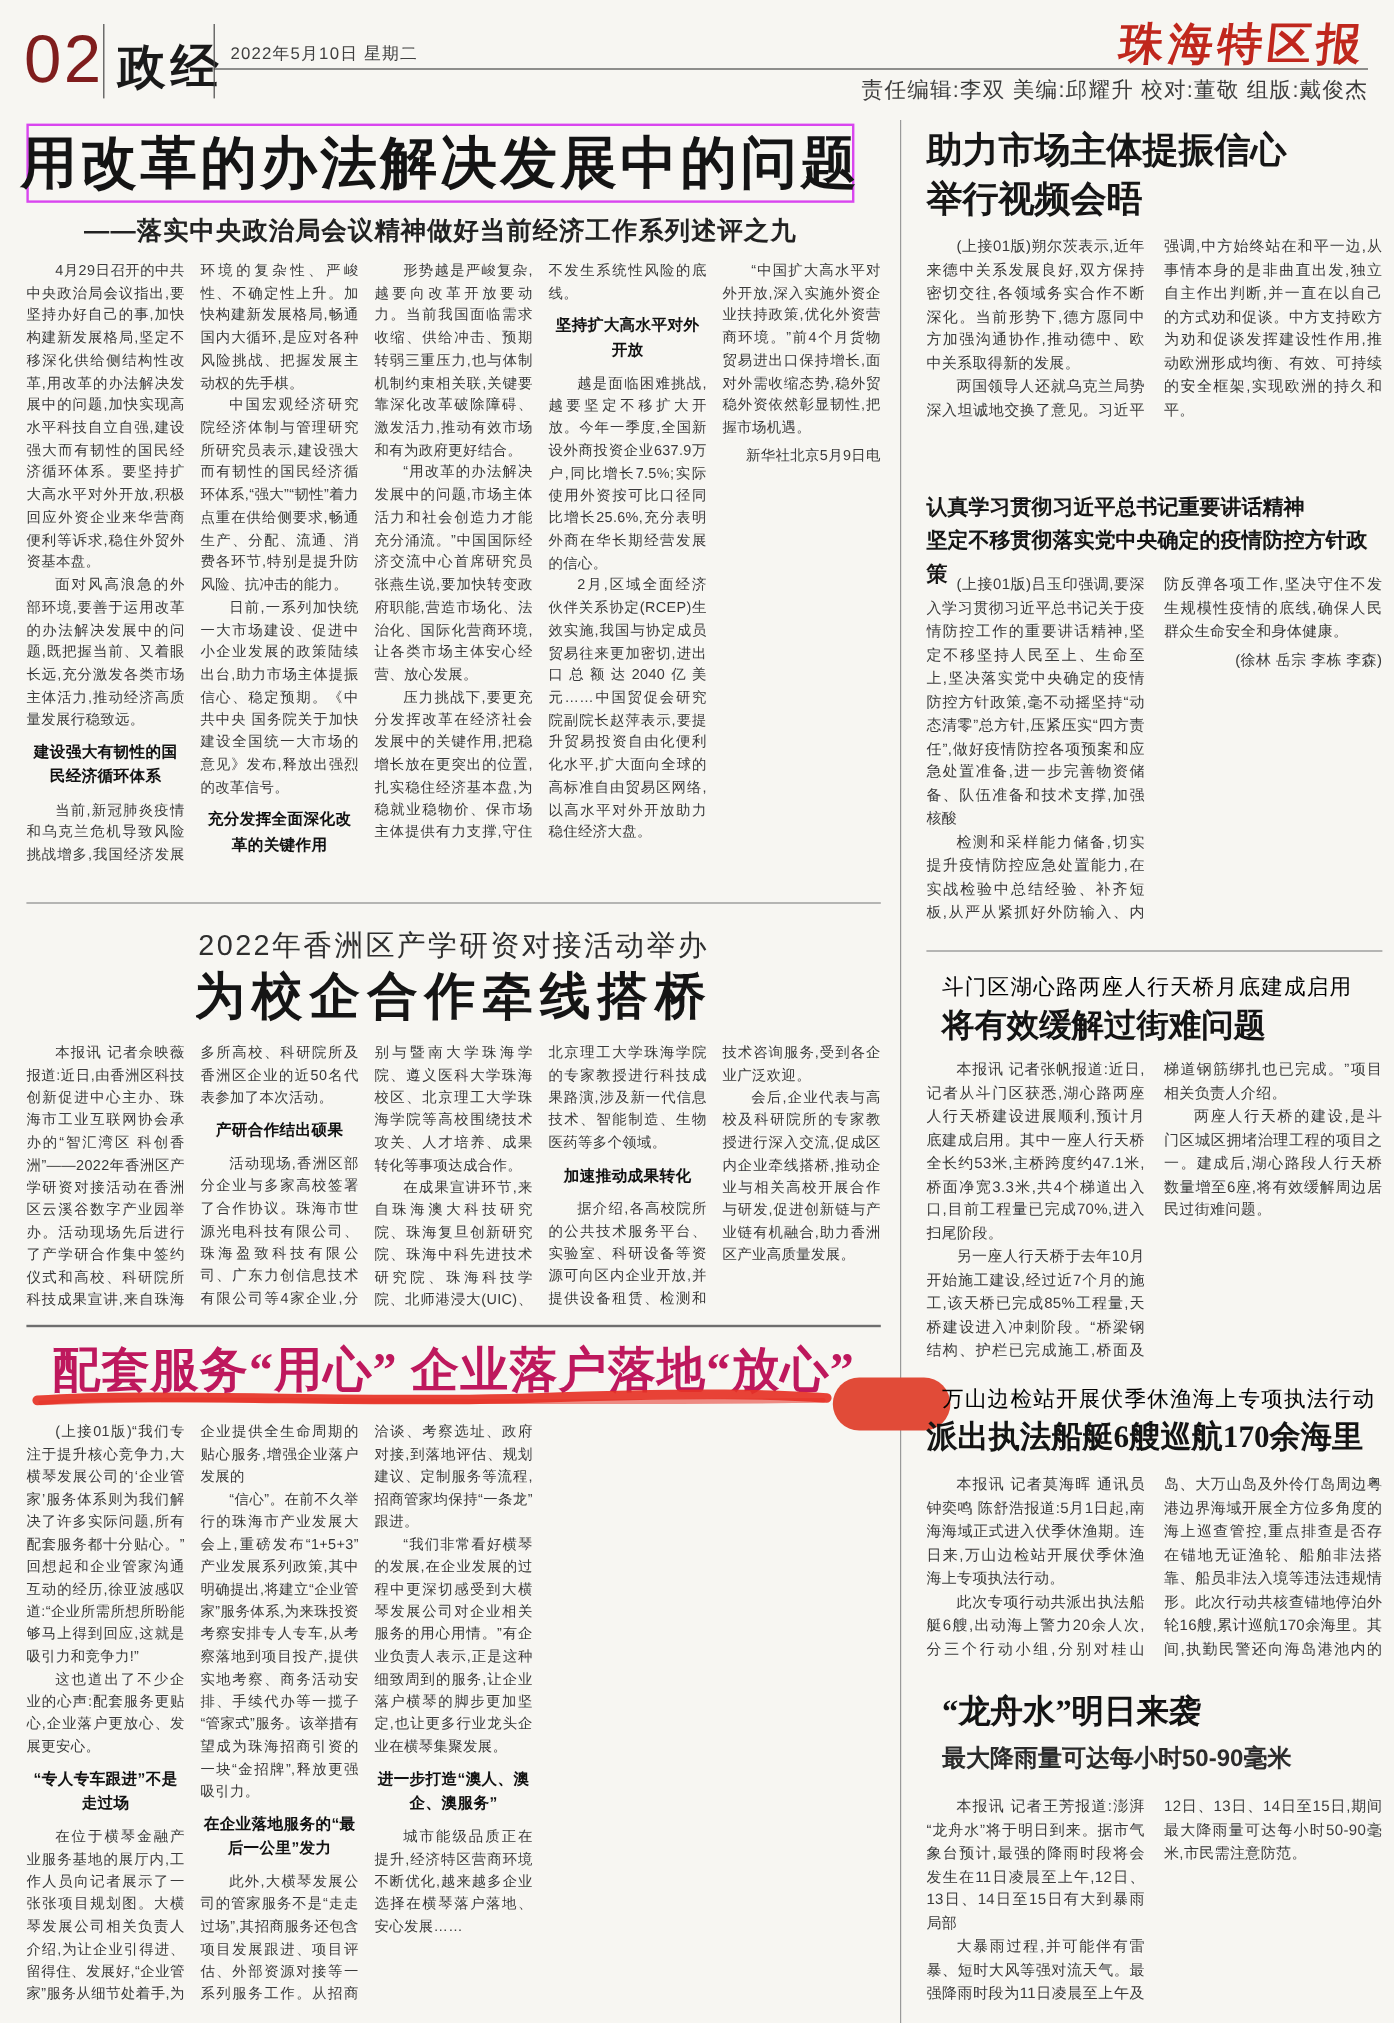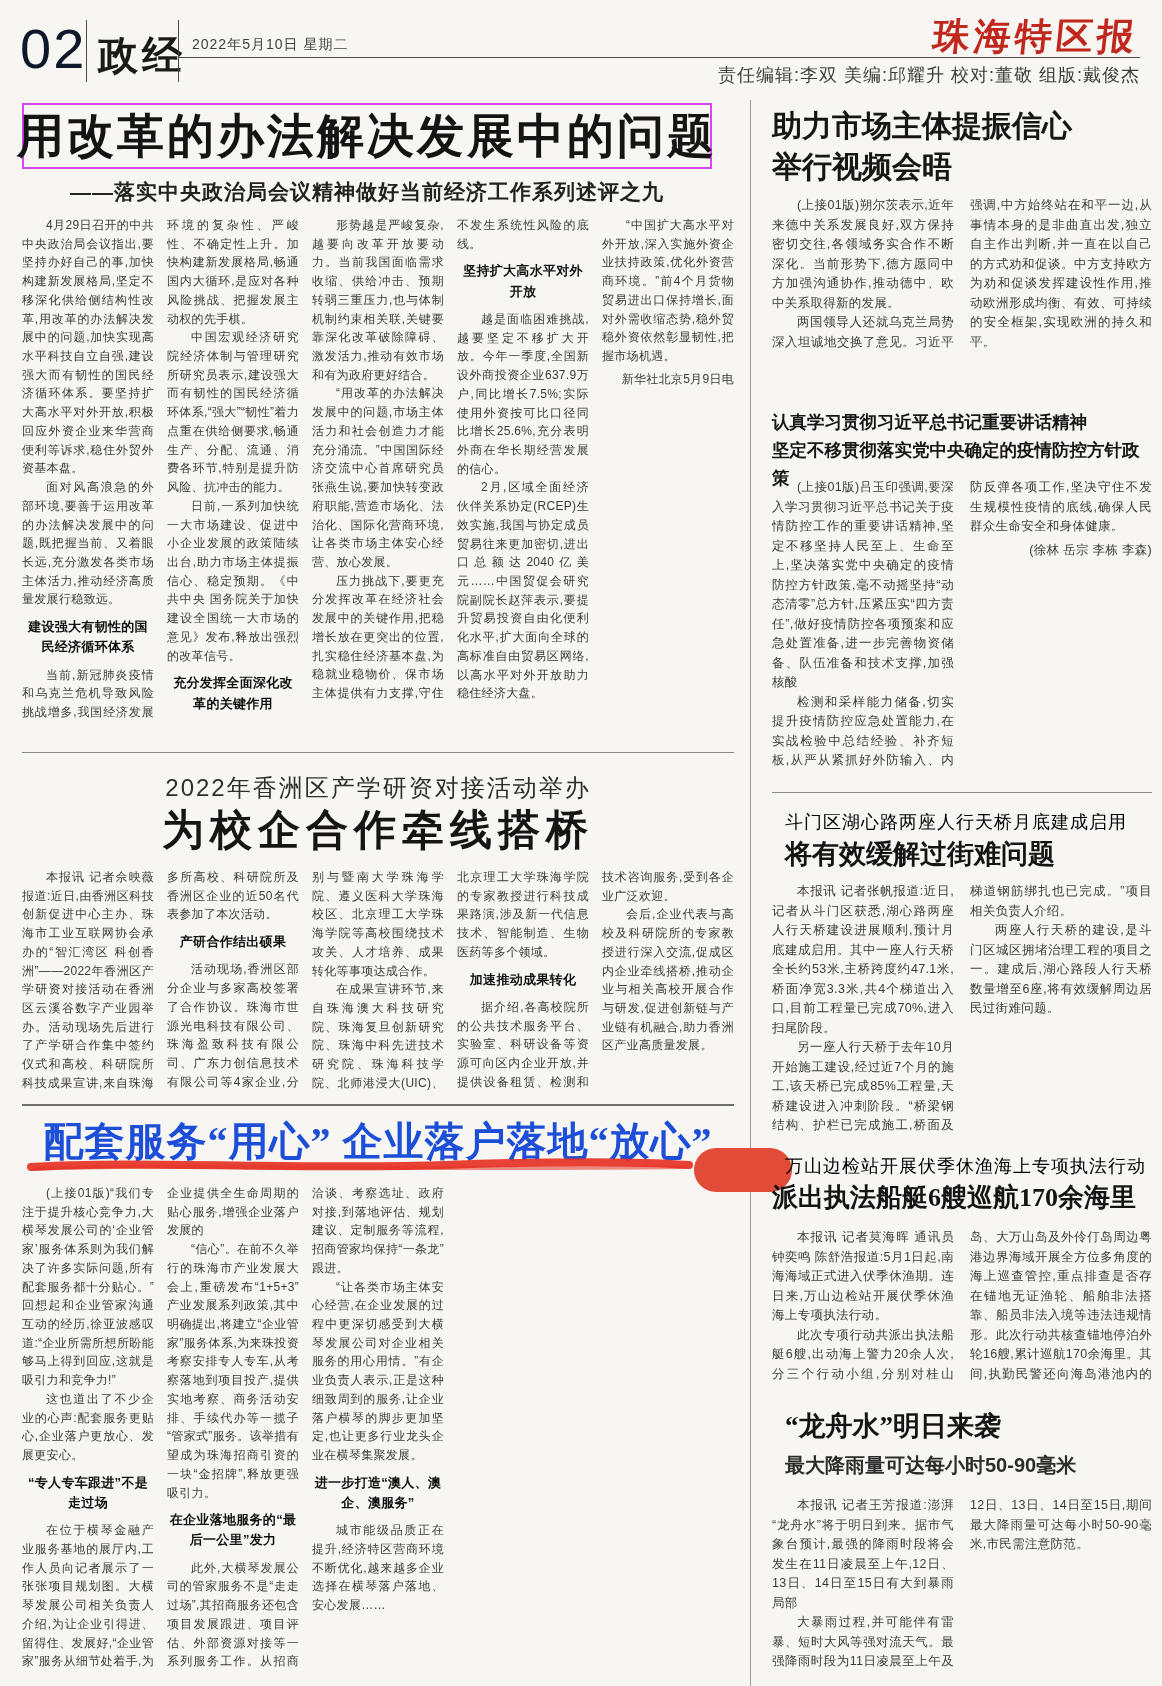--- a/index.html
+++ b/index.html
@@ -1,36 +1,36 @@
 <!DOCTYPE html>
 <html lang="zh"><head>
 <meta charset="utf-8">
 <style>
   html,body{margin:0;padding:0;}
   body{background:#e9e7e2;font-family:"Liberation Sans","DejaVu Sans",sans-serif;}
   .page{position:relative;width:1162px;height:1686px;margin:0 auto;background:#f7f6f2;overflow:hidden;color:#2b2b2b;box-sizing:border-box;}
   .abs{position:absolute;box-sizing:border-box;}
 
   
-  .page-num{font-size:56px;color:#0f172a;letter-spacing:2px;font-weight:400;}
+  .page-num{font-size:56px;color:#7f1d1d;letter-spacing:2px;font-weight:400;}
   .section-name{font-size:40px;font-weight:700;color:#1a1a1a;letter-spacing:4px;}
   .vline{width:1px;background:#4a4a4a;}
   .date-line{font-size:14px;color:#3f3f3f;letter-spacing:1px;}
   .hline{height:1px;background:#4a4a4a;}
   .masthead{font-family:"Liberation Serif","DejaVu Serif",serif;font-size:37px;font-weight:700;color:#c0271d;letter-spacing:4px;transform:skewX(-6deg);white-space:nowrap;}
   .credits{font-size:18px;color:#3d3d3d;letter-spacing:1px;white-space:nowrap;}
 
   
   .serif{font-family:"Liberation Serif","DejaVu Serif",serif;}
   .lead-box{border:2px solid #d946ef;display:flex;align-items:center;justify-content:center;}
   .lead-head{font-size:47px;font-weight:700;color:#141414;letter-spacing:3px;white-space:nowrap;}
   .lead-sub{font-size:21px;font-weight:700;color:#222;text-align:center;letter-spacing:1px;}
   .mid-kicker{font-size:24px;color:#2e2e2e;text-align:center;letter-spacing:2px;}
   .mid-head{font-size:42px;font-weight:700;color:#151515;text-align:center;letter-spacing:6px;}
-  .bot-head{font-size:40px;font-weight:700;color:#1d4ed8;text-align:center;letter-spacing:1px;white-space:nowrap;}
+  .bot-head{font-size:40px;font-weight:700;color:#be185d;text-align:center;letter-spacing:1px;white-space:nowrap;}
   .r-head-lg{font-size:30px;font-weight:700;color:#161616;line-height:1.35;}
   .r-head-md{font-size:17.5px;font-weight:700;color:#161616;line-height:1.6;}
   .r-kicker{font-size:18px;color:#000000;letter-spacing:1px;}
   .r-head-bold{font-weight:700;color:#141414;}
 
   
   .cols{column-gap:13px;column-fill:auto;font-size:12px;line-height:1.56;text-align:justify;color:#3a3a3a;overflow:hidden;letter-spacing:0.3px;}
   .cols-5{column-count:5;}
   .cols-2{column-count:2;column-gap:16px;font-size:12.5px;}
   .b-p{margin:0;text-indent:2em;}
@@ -98,21 +98,21 @@
     <path d="M8 13 C 140 7, 330 15, 660 11" stroke="#e63226" stroke-width="4" fill="none" stroke-linecap="round" opacity="0.55"></path>
   </svg>
   <div class="abs cols cols-5" style="left:22px;top:1184px;width:712px;height:498px;">
       <p class="b-p">(上接01版)“我们专注于提升核心竞争力,大横琴发展公司的‘企业管家’服务体系则为我们解决了许多实际问题,所有配套服务都十分贴心。”回想起和企业管家沟通互动的经历,徐亚波感叹道:“企业所需所想所盼能够马上得到回应,这就是吸引力和竞争力!”</p>
       <p class="b-p">这也道出了不少企业的心声:配套服务更贴心,企业落户更放心、发展更安心。</p>
       <h4 class="b-h">“专人专车跟进”不是走过场</h4>
       <p class="b-p">在位于横琴金融产业服务基地的展厅内,工作人员向记者展示了一张张项目规划图。大横琴发展公司相关负责人介绍,为让企业引得进、留得住、发展好,“企业管家”服务从细节处着手,为企业提供全生命周期的贴心服务,增强企业落户发展的</p>
       <p class="b-p">“信心”。在前不久举行的珠海市产业发展大会上,重磅发布“1+5+3”产业发展系列政策,其中明确提出,将建立“企业管家”服务体系,为来珠投资考察安排专人专车,从考察落地到项目投产,提供实地考察、商务活动安排、手续代办等一揽子“管家式”服务。该举措有望成为珠海招商引资的一块“金招牌”,释放更强吸引力。</p>
       <h4 class="b-h">在企业落地服务的“最后一公里”发力</h4>
       <p class="b-p">此外,大横琴发展公司的管家服务不是“走走过场”,其招商服务还包含项目发展跟进、项目评估、外部资源对接等一系列服务工作。从招商洽谈、考察选址、政府对接,到落地评估、规划建议、定制服务等流程,招商管家均保持“一条龙”跟进。</p>
-      <p class="b-p">“让各类市场主体安心经营,在企业发展的过程中更深切感受到大横琴发展公司对企业相关服务的用心用情。”有企业负责人表示,正是这种细致周到的服务,让企业落户横琴的脚步更加坚定,也让更多行业龙头企业在横琴集聚发展。</p>
+      <p class="b-p">“我们非常看好横琴的发展,在企业发展的过程中更深切感受到大横琴发展公司对企业相关服务的用心用情。”有企业负责人表示,正是这种细致周到的服务,让企业落户横琴的脚步更加坚定,也让更多行业龙头企业在横琴集聚发展。</p>
       <h4 class="b-h">进一步打造“澳人、澳企、澳服务”</h4>
       <p class="b-p">城市能级品质正在提升,经济特区营商环境不断优化,越来越多企业选择在横琴落户落地、安心发展……</p>
     </div>
 
   <div class="abs r-head-lg serif" style="left:772px;top:106px;width:380px;">
     <div>助力市场主体提振信心</div>
     <div>举行视频会晤</div>
   </div>
   <div class="abs cols cols-2" style="left:772px;top:196px;width:380px;height:172px;">
       <p class="b-p">(上接01版)朔尔茨表示,近年来德中关系发展良好,双方保持密切交往,各领域务实合作不断深化。当前形势下,德方愿同中方加强沟通协作,推动德中、欧中关系取得新的发展。</p>

